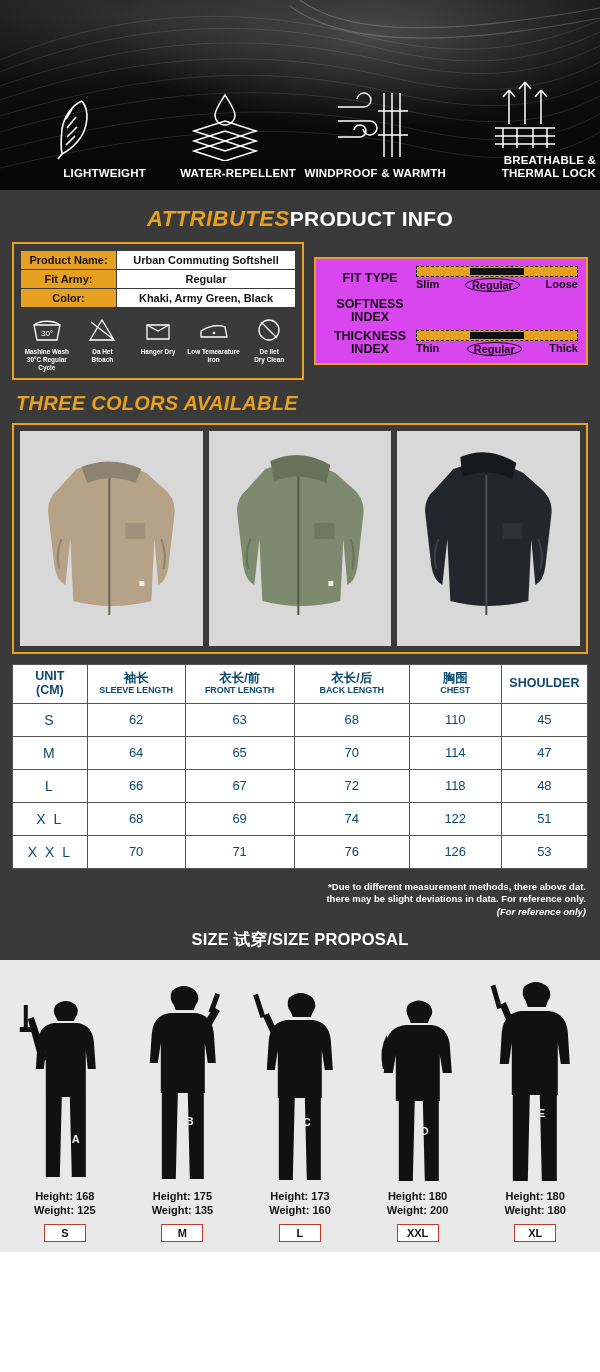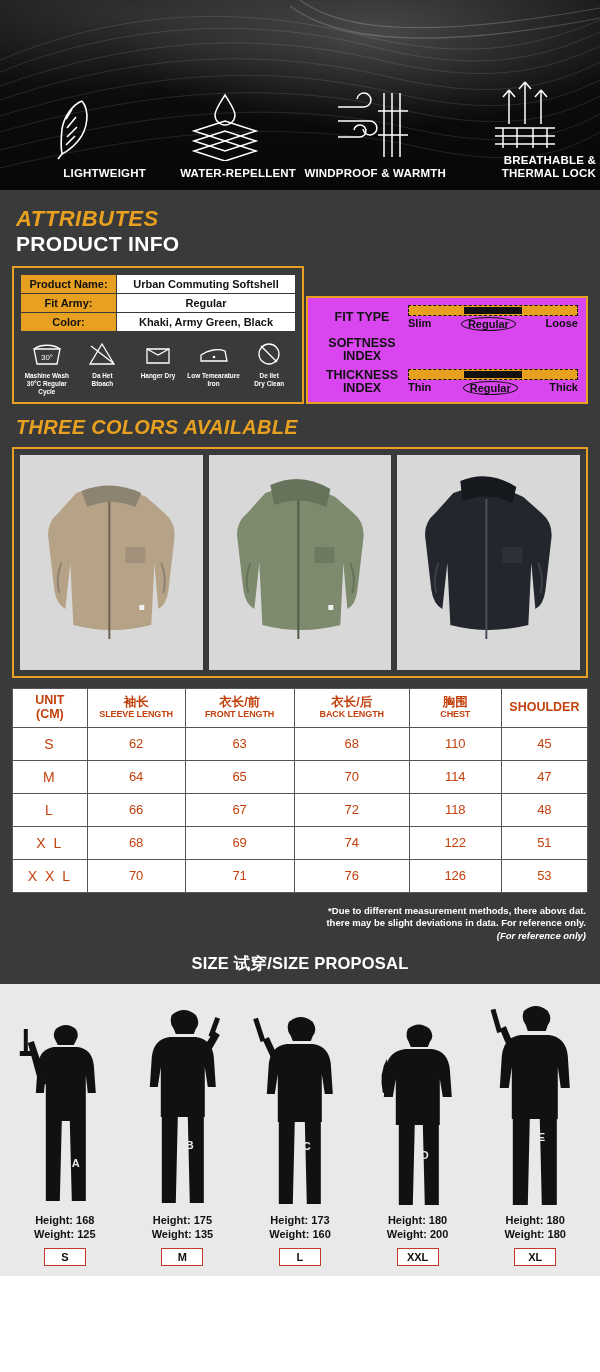--- a/index.html
+++ b/index.html
@@ -36,25 +36,25 @@
     font-size:11.5px; font-weight:bold; letter-spacing:.2px;
     line-height:1.15; text-transform:uppercase;text-align:right;
   }
 
   
   .body-dark {
     background:#3a3a3a;
     padding:12px 12px 0 12px;
   }
 
-  .head-row { display:flex; align-items:baseline; justify-content:center; padding:4px 4px 10px 4px;flex-direction:column; }
+  .head-row { display:flex; align-items:baseline; justify-content:center; padding:4px 4px 10px 4px; }
   .head-attr { color:#e8a020; font-size:22px; font-weight:bold; font-style:italic; letter-spacing:.5px; }
   .head-info { color:#ffffff; font-size:21px; font-weight:bold; letter-spacing:.3px; }
 
-  .info-wrap { display:flex; gap:2px; align-items:flex-end; }
+  .info-wrap { display:flex; gap:10px; align-items:center; }
   .panel-left { flex:0 0 292px; border:2px solid #e8a020; padding:6px; }
   .panel-right { flex:1 1 auto; border:2px solid #e8a020; background:#d946ef; padding:7px 8px; }
 
   table.attr { width:100%; border-collapse:collapse; background:#e8a020; }
   table.attr td { border:1px solid #3a3a3a; font-size:11px; font-weight:bold; padding:3px 4px; }
   table.attr td.k { width:96px; text-align:center; color:#111; }
   table.attr td.v { background:#ffffff; text-align:center; color:#111; }
 
   .care-row { display:flex; margin-top:7px; gap:2px; }
   .care { flex:1 1 0; text-align:center; }
@@ -71,21 +71,21 @@
   .gauge-lbls .mid { border:1.6px solid #111; border-radius:50%; padding:0 6px; }
 
   .section-title { color:#e8a020; font-size:20px; font-weight:bold; font-style:italic; padding:12px 4px 8px 4px; letter-spacing:.3px; }
 
   .colors-box { border:2px solid #e8a020; padding:6px; display:flex; gap:6px; }
   .color-cell { flex:1 1 0; background:#d9d9d9; height:215px; position:relative; overflow:hidden; }
 
   
   .size-wrap { background:#3a3a3a; padding:10px 12px 0 12px; }
   table.size { width:100%; border-collapse:collapse; background:#ffffff; }
-  table.size th, table.size td { border:1px solid #555; text-align:center; color:#c2410c; }
+  table.size th, table.size td { border:1px solid #555; text-align:center; color:#0c4a6e; }
   table.size th { padding:5px 2px; line-height:1.1; }
   table.size th .cn { font-size:12.5px; font-weight:bold; }
   table.size th .en { font-size:9px; font-weight:bold; letter-spacing:-.1px; }
   table.size th .unit1 { font-size:12.5px; font-weight:bold; }
   table.size td { font-size:13px; padding:8px 2px; }
   table.size td.sz { font-size:14px; letter-spacing:2px; }
 
   .note { text-align:right; color:#ffffff; font-size:9.5px; font-weight:bold; line-height:1.35; padding:12px 2px 0 0; }
   .note .ital { font-style:italic; }
 

